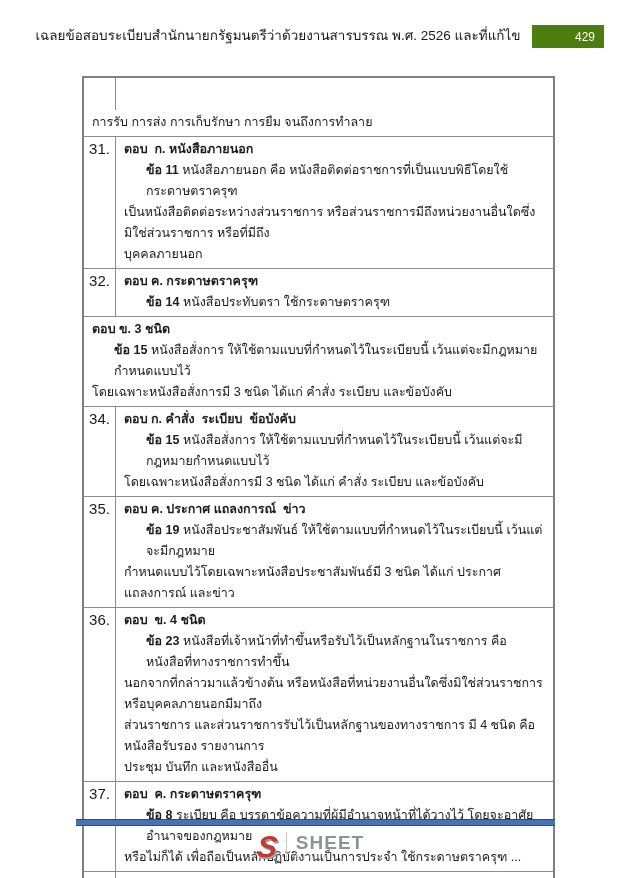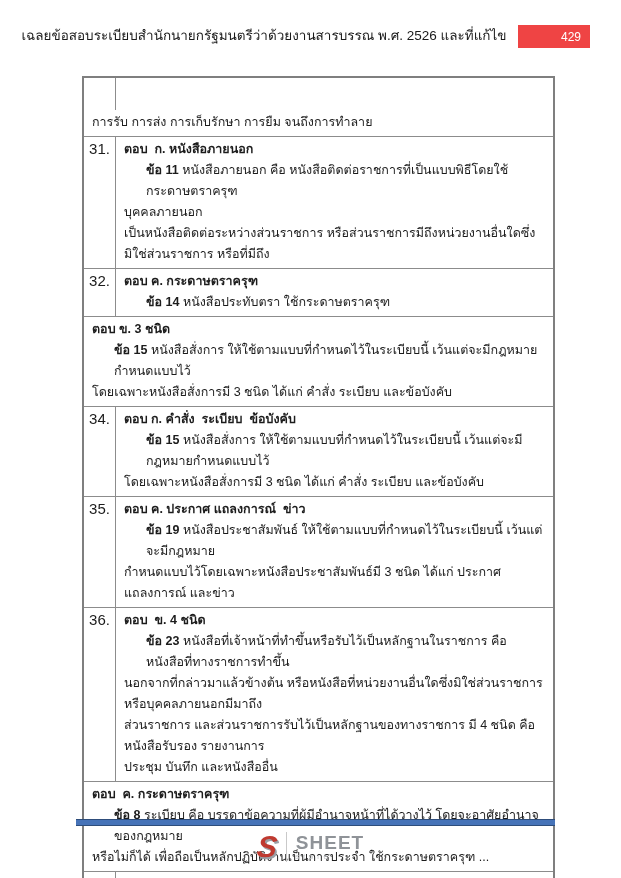--- a/index.html
+++ b/index.html
@@ -1,27 +1,27 @@
 <!DOCTYPE html>
 <html><head>
 <meta charset="utf-8">
 <style>
   html,body{margin:0;padding:0;}
   body{
     width:621px;height:878px;background:#ffffff;position:relative;overflow:hidden;
     font-family:"Liberation Sans","DejaVu Sans",sans-serif;color:#1c1c1c;
   }
   
-  .page-header{position:absolute;top:18px;left:0;width:594px;height:34px;}
+  .page-header{position:absolute;top:18px;left:14px;width:594px;height:34px;}
   .page-title{
     position:absolute;left:0;right:66px;top:6px;text-align:center;
     font-size:13.5px;color:#1a1a1a;letter-spacing:0;
   }
   .page-number-box{
-    position:absolute;right:4px;top:7px;width:72px;height:23px;background:#ef4444;
+    position:absolute;right:4px;top:7px;width:72px;height:23px;background:#4d7c0f;
     color:#ffffff;font-size:12px;display:flex;align-items:center;justify-content:flex-end;
     padding-right:9px;box-sizing:border-box;
   }
   
   .doc-table{
     position:absolute;left:82px;top:76px;width:473px;box-sizing:border-box;
     border:2px solid #7f7f7f;background:#ffffff;
   }
   .row{display:flex;border-top:1px solid #8c8c8c;}
   .row:first-child{border-top:none;flex-direction:column;}
@@ -71,22 +71,22 @@
         <div class="num-cell"></div>
         <div class="text-cell">
           <div class="line ind-0">การรับ การส่ง การเก็บรักษา การยืม จนถึงการทำลาย</div>
         </div>
       </div>
       <div class="row">
         <div class="num-cell">31.</div>
         <div class="text-cell">
           <div class="line ind-0 bold">ตอบ  ก. หนังสือภายนอก</div>
           <div class="line ind-1"><b>ข้อ 11</b> หนังสือภายนอก คือ หนังสือติดต่อราชการที่เป็นแบบพิธีโดยใช้กระดาษตราครุฑ</div>
+          <div class="line ind-0">เป็นหนังสือติดต่อระหว่างส่วนราชการ หรือส่วนราชการมีถึงหน่วยงานอื่นใดซึ่งมิใช่ส่วนราชการ หรือที่มีถึง</div>
           <div class="line ind-0">บุคคลภายนอก</div>
-          <div class="line ind-0">เป็นหนังสือติดต่อระหว่างส่วนราชการ หรือส่วนราชการมีถึงหน่วยงานอื่นใดซึ่งมิใช่ส่วนราชการ หรือที่มีถึง</div>
         </div>
       </div>
       <div class="row">
         <div class="num-cell">32.</div>
         <div class="text-cell">
           <div class="line ind-0 bold">ตอบ ค. กระดาษตราครุฑ</div>
           <div class="line ind-1"><b>ข้อ 14</b> หนังสือประทับตรา ใช้กระดาษตราครุฑ</div>
         </div>
       </div>
       <div class="row">
@@ -116,20 +116,21 @@
         <div class="num-cell">36.</div>
         <div class="text-cell">
           <div class="line ind-0 bold">ตอบ  ข. 4 ชนิด</div>
           <div class="line ind-1"><b>ข้อ 23</b> หนังสือที่เจ้าหน้าที่ทำขึ้นหรือรับไว้เป็นหลักฐานในราชการ คือ หนังสือที่ทางราชการทำขึ้น</div>
           <div class="line ind-0">นอกจากที่กล่าวมาแล้วข้างต้น หรือหนังสือที่หน่วยงานอื่นใดซึ่งมิใช่ส่วนราชการ หรือบุคคลภายนอกมีมาถึง</div>
           <div class="line ind-0">ส่วนราชการ และส่วนราชการรับไว้เป็นหลักฐานของทางราชการ มี 4 ชนิด คือหนังสือรับรอง รายงานการ</div>
           <div class="line ind-0">ประชุม บันทึก และหนังสืออื่น</div>
         </div>
       </div>
       <div class="row">
+        <div class="num-cell">37.</div>
         <div class="text-cell">
           <div class="line ind-0 bold">ตอบ  ค. กระดาษตราครุฑ</div>
           <div class="line ind-1"><b>ข้อ 8</b> ระเบียบ คือ บรรดาข้อความที่ผู้มีอำนาจหน้าที่ได้วางไว้ โดยจะอาศัยอำนาจของกฎหมาย</div>
           <div class="line ind-0">หรือไม่ก็ได้ เพื่อถือเป็นหลักปฏิบัติงานเป็นการประจำ ใช้กระดาษตราครุฑ ...</div>
         </div>
       </div>
       <div class="row">
         <div class="num-cell">38.</div>
         <div class="text-cell">
           <div class="line ind-0 bold">ตอบ  ง. ขนาดเอ 8</div>

